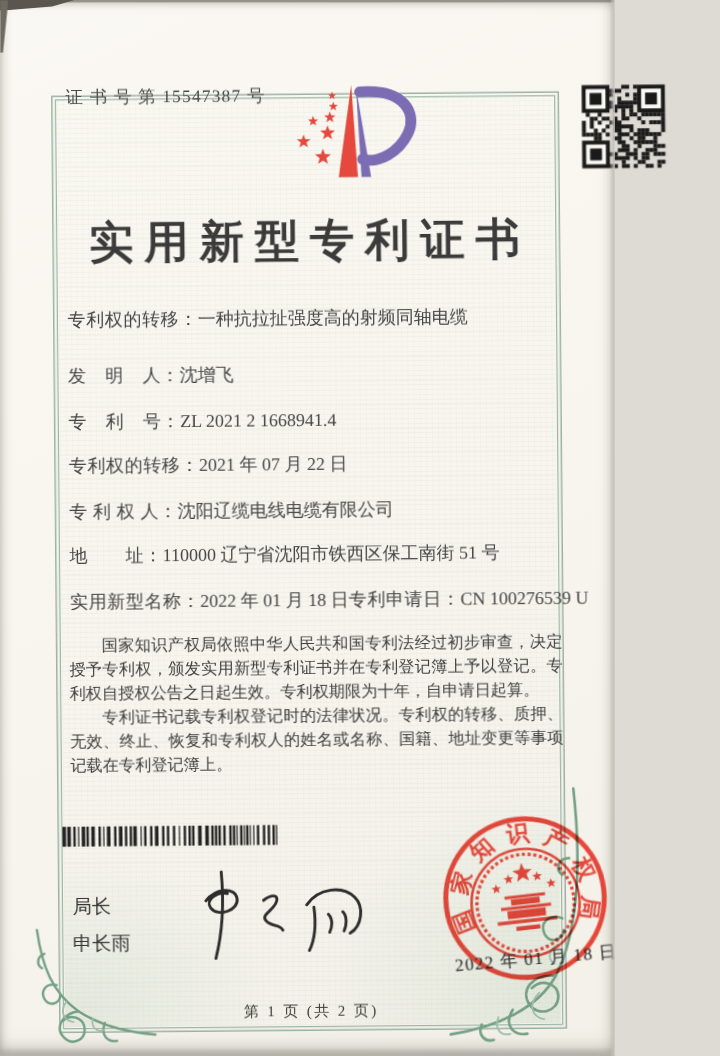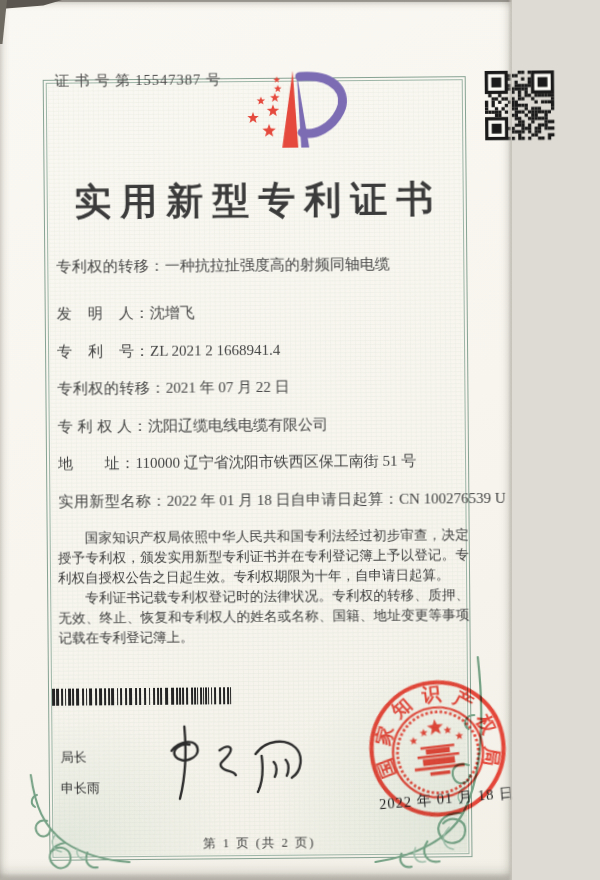--- a/index.html
+++ b/index.html
@@ -51,22 +51,22 @@
   .frow.first{height:47px}
   .frow .lbl{letter-spacing:.5px}
   .grant{display:flex}
   .grant .g1{width:240px}
 
   .paras{position:absolute;left:57px;right:44px;top:527px;
     font-size:13.5px;line-height:20px;color:#3e3e3e;text-align:justify}
   .paras p{margin:0;text-indent:2em}
 
   .signer{position:absolute;left:58px;top:740px;
-    font-family:Liberation Serif, serif;
-    font-size:13px;line-height:31px;color:#333}
+    font-family:Liberation Mono, monospace;
+    font-size:16px;line-height:31px;color:#333}
 
   .signature{position:absolute;left:155px;top:720px;width:160px;height:85px}
 
   .seal{position:absolute;left:364px;top:679px;width:142px;height:142px;
     transform:rotate(-6deg);mix-blend-mode:multiply;opacity:.93}
   .seal svg{position:absolute;left:0;top:0}
   .seal .emblem{left:21px;top:25px}
   .seal-char{position:absolute;left:50%;top:50%;font-size:19px;font-weight:bold;color:#e2392b}
   .seal-date{position:absolute;left:376px;top:791px;font-size:14.5px;color:#1c1c1c;
     letter-spacing:1px;transform:rotate(-4.5deg);white-space:nowrap}
@@ -312,21 +312,21 @@
         <span class="lbl">专利权的转移：</span><span class="val">2021 年 07 月 22 日</span>
       </div>
       <div class="frow">
         <span class="lbl">专 利 权 人：</span><span class="val">沈阳辽缆电线电缆有限公司</span>
       </div>
       <div class="frow">
         <span class="lbl">地　　址：</span><span class="val">110000 辽宁省沈阳市铁西区保工南街 51 号</span>
       </div>
       <div class="frow grant">
         <span class="g1"><span class="lbl">实用新型名称：</span><span>2022 年 01 月 18 日</span></span>
-        <span class="g2"><span class="lbl">自申请日起算：</span><span>CN 100276539 U</span></span>
+        <span class="g2"><span class="lbl">专利申请日：</span><span>CN 100276539 U</span></span>
       </div>
     </div>
 
     <div class="paras">
       <p>国家知识产权局依照中华人民共和国专利法经过初步审查，决定授予专利权，颁发实用新型专利证书并在专利登记簿上予以登记。专利权自授权公告之日起生效。专利权期限为十年，自申请日起算。</p>
       <p>专利证书记载专利权登记时的法律状况。专利权的转移、质押、无效、终止、恢复和专利权人的姓名或名称、国籍、地址变更等事项记载在专利登记簿上。</p>
     </div>
 
     <svg class="barcode" viewBox="0 0 185 17" id="barcode-svg">
         <rect x="0" y="0" width="3" height="17" fill="#242424"></rect>

